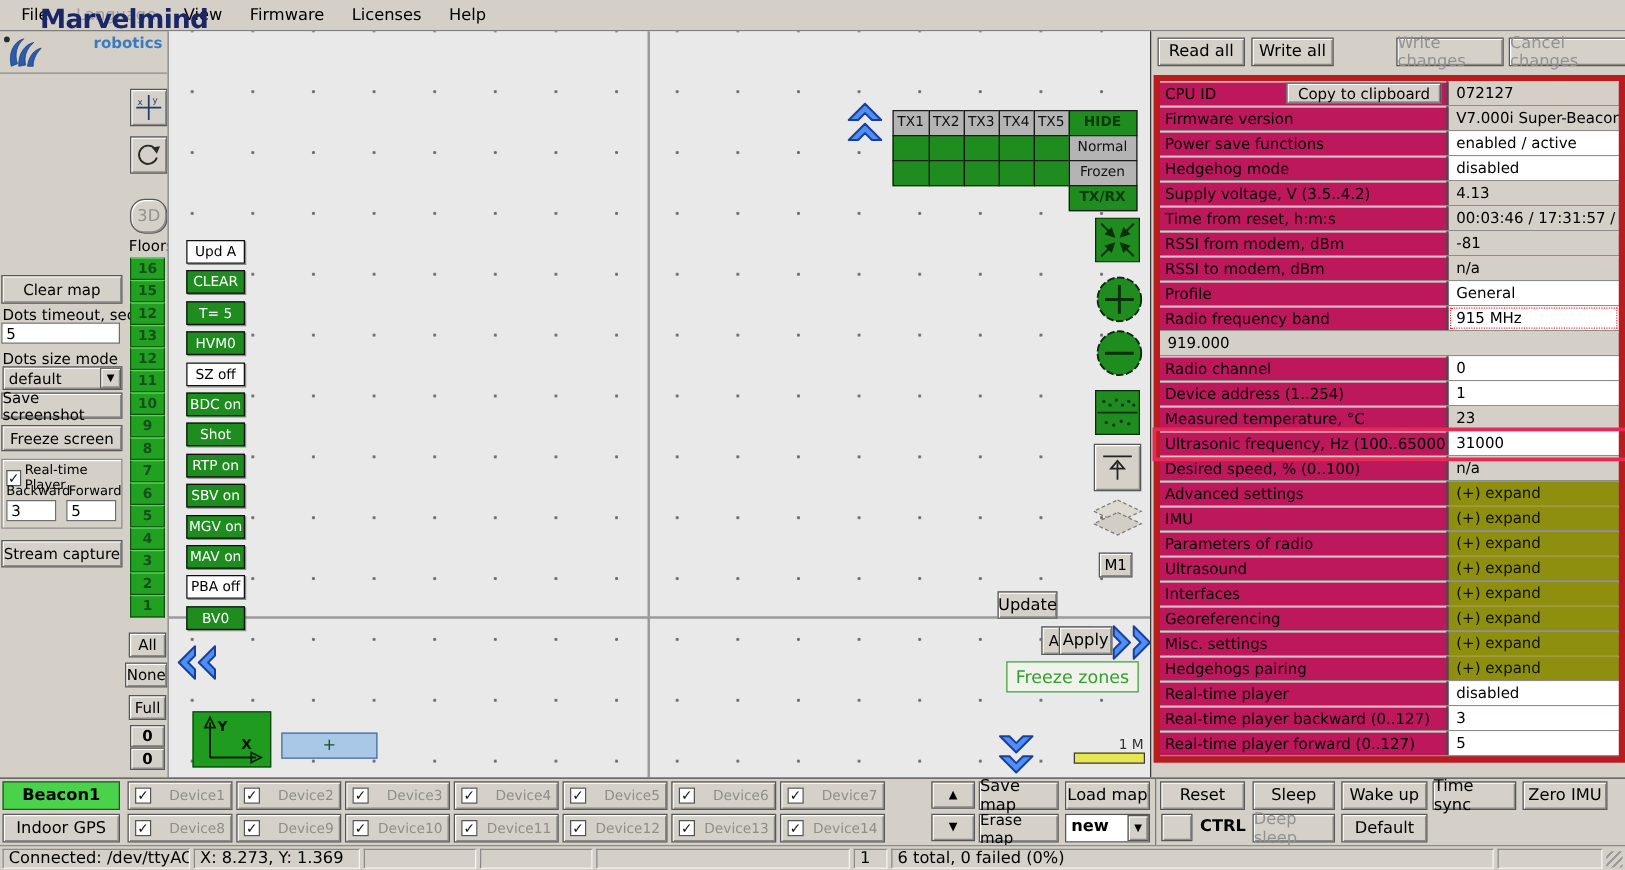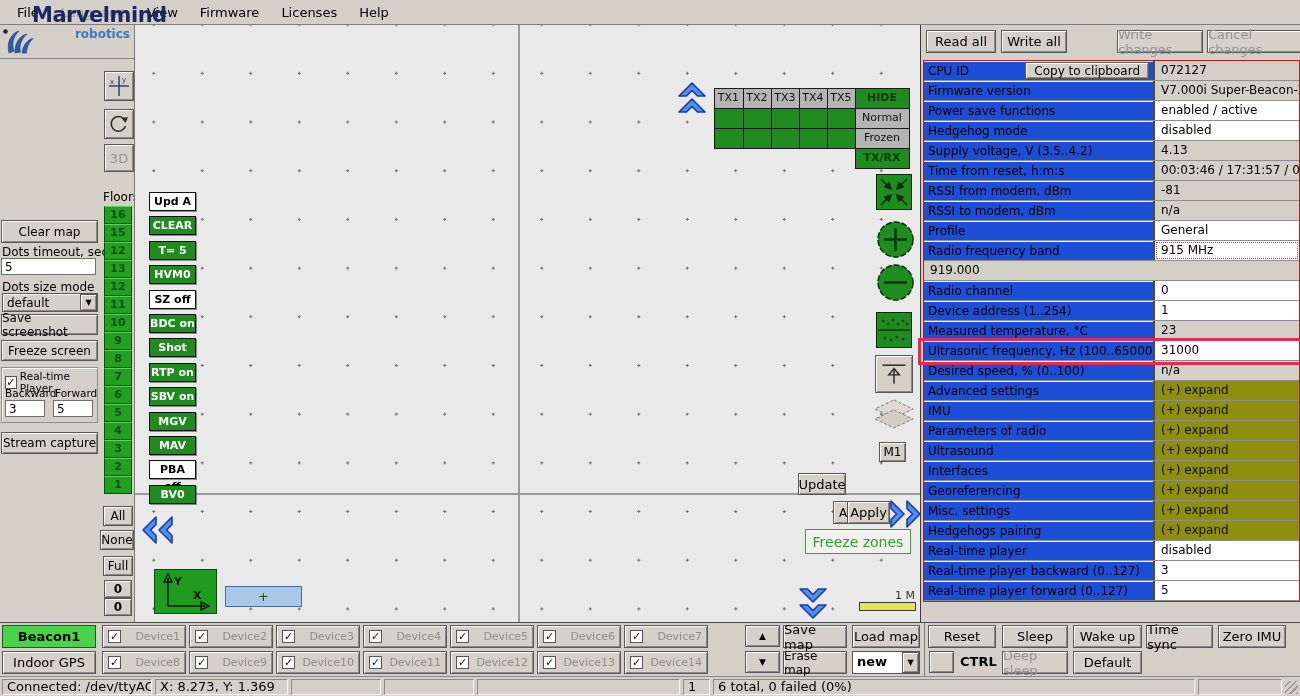--- a/index.html
+++ b/index.html
@@ -36,21 +36,21 @@
   #floors { position:absolute; left:104px; top:206px; width:40px; }
   .floor-cell { width:28px; height:18px; background:#22a022; border:1px solid #0c530c; border-top-color:#5fce5f; font-size:11px; font-weight:bold; color:#14501a; text-align:center; line-height:16px; }
   .mini-btn { position:absolute; font-size:12px; }
 
   
   #map { position:absolute; left:134px; top:25px; width:786px; height:597px; background:#e9e9e9; border-left:1px solid #7a7a7a;
          background-image: radial-gradient(circle, #6a6a6a 1px, rgba(0,0,0,0) 1.4px); background-size:48.5px 48.7px; background-position:43px 24px; }
   #map-vline { position:absolute; left:383px; top:0; width:2px; height:597px; background:#9b9b9b; }
   #map-hline { position:absolute; left:0; top:468px; width:786px; height:2px; background:#9b9b9b; }
 
-  .map-cmd { position:absolute; left:14px; width:47px; height:19px; line-height:17px; text-align:center; font-size:11px; font-weight:bold; border:1px solid #101010; box-shadow:1px 1px 0 rgba(60,60,60,.55); }
+  .map-cmd { position:absolute; left:14px; width:47px; height:19px; line-height:17px; text-align:center; font-size:11px; font-weight:normal; border:1px solid #101010; box-shadow:1px 1px 0 rgba(60,60,60,.55); }
   .map-cmd.green { background:#1f8c1f; color:#fff; }
   .map-cmd.white { background:#fdfdfd; color:#000; }
 
   #tx-table { position:absolute; left:579px; top:63px; display:grid; grid-template-columns:29px 28px 28px 28px 28px 54px; grid-auto-rows:20px; }
   .tx-cell { border:1px solid #1a1a1a; margin:-0.5px; font-size:11px; text-align:center; line-height:18px; }
   .tx-h { background:#b4b4b4; color:#111; }
   .tx-green { background:#1f8c1f; color:#0b3a0b; }
   .tx-void { border:none; background:transparent; }
 
   .chev-wrap { position:absolute; width:30px; height:34px; }
@@ -65,21 +65,21 @@
   #freeze-zones { position:absolute; left:670px; top:504px; width:106px; height:25px; background:#f2f2ec; border:1px solid #3aa03a; color:#2f9f2f; font-size:14px; display:flex; align-items:center; justify-content:center; }
 
   #axes-box { position:absolute; left:19px; top:544px; width:63px; height:45px; background:#1f9c1f; border:1px solid #0a4a0a; }
   #plus-btn { position:absolute; left:90px; top:561px; width:77px; height:21px; background:#a9c7e7; border:1px solid #4a6a9a; color:#17501c; font-size:13px; line-height:19px; text-align:center; }
   #scale-label { position:absolute; left:640px; top:564px; width:140px; text-align:right; font-size:11px; color:#333; }
   #scale-bar { position:absolute; left:724px; top:577px; width:57px; height:9px; background:#e6e655; border:1px solid #3a3a3a; }
 
   
   #right-panel { position:absolute; left:920px; top:25px; width:380px; height:597px; background:#d4d0c8; border-left:1px solid #3a3a3a; }
   .rp-btn { position:absolute; height:23px; font-size:13px; }
-  #param-table { position:absolute; left:2px; top:35px; width:377px; border:1px solid #b91c1c; background:#1d4ed8; }
+  #param-table { position:absolute; left:2px; top:35px; width:377px; border:5px solid #b91c1c; background:#be185d; }
   .trow { display:flex; height:20px; border-bottom:1px solid #8d8d8d; box-shadow: inset 0 1px 0 #f2f0ea; }
   .tlabel { width:231px; padding:0 4px; font-size:12px; display:flex; align-items:center; justify-content:space-between; white-space:nowrap; overflow:hidden; border-right:2px solid #4a4a4a; }
   .tvalue { flex:1; padding:0 6px; font-size:12px; line-height:19px; white-space:nowrap; overflow:hidden; }
   .tvalue.gray { background:#d4d0c8; }
   .tvalue.white { background:#ffffff; }
   .tvalue.expand { background:#8f8f0f; color:#101000; }
   .tvalue.selected { outline:1px dotted #e04040; outline-offset:-2px; }
   .copy-btn { font-family:inherit; font-size:12px; height:17px; padding:0 8px; background:#d5d1c9; border:1px solid #585858; box-shadow: inset 1px 1px 0 #fff, inset -1px -1px 0 #8a8a8a; }
   #highlight-ring { position:absolute; left:-6px; width:387px; height:27px; border:3px solid #e62a55; pointer-events:none; z-index:30; }
 
@@ -165,21 +165,21 @@
     <text x="3" y="10" font-size="7" fill="#223a66">x</text>
     <text x="15" y="8" font-size="7" fill="#223a66">y</text>
   </svg>
 </div>
 <div class="toolbtn btn raised" style="top:109px;">
   <svg width="24" height="24" viewBox="0 0 24 24">
     <path d="M18.5 14 A7.3 7.3 0 1 1 17 7" fill="none" stroke="#2a2a2a" stroke-width="1.5"></path>
     <polygon points="14.5,6 21,5 18.5,11" fill="#2a2a2a"></polygon>
   </svg>
 </div>
-<div class="toolbtn btn raised disabled" style="top:144px;height:28px;font-size:13px;">3D</div>
+<div class="toolbtn btn raised disabled" style="top:159px;height:28px;font-size:13px;border-radius:12px;">3D</div>
 <div id="floors-label">Floors</div>
 <div id="floors">
     <div class="floor-cell">16</div>
     <div class="floor-cell">15</div>
     <div class="floor-cell">12</div>
     <div class="floor-cell">13</div>
     <div class="floor-cell">12</div>
     <div class="floor-cell">11</div>
     <div class="floor-cell">10</div>
     <div class="floor-cell">9</div>

